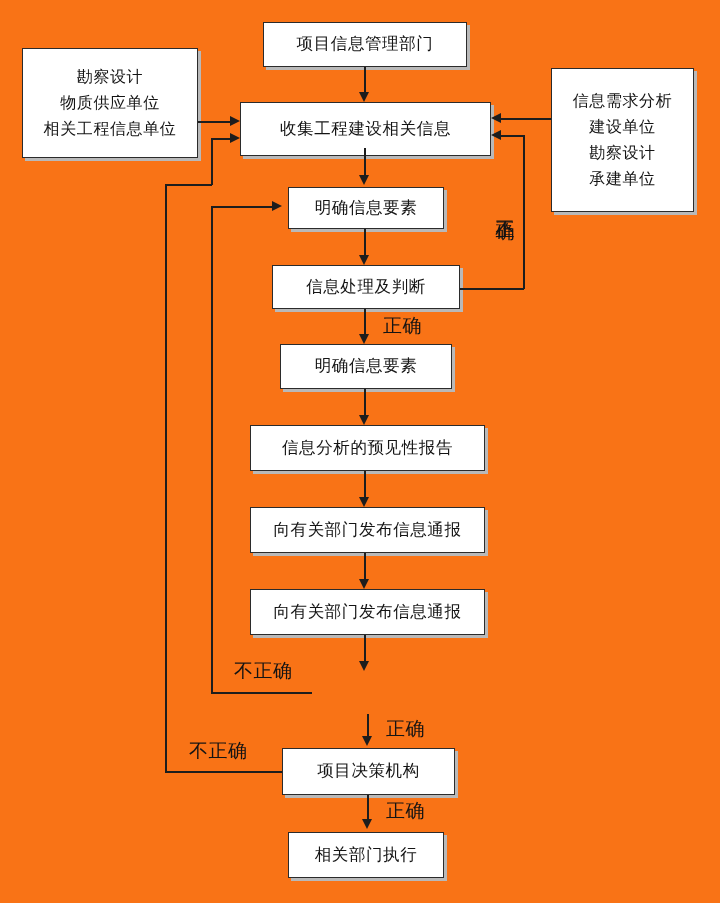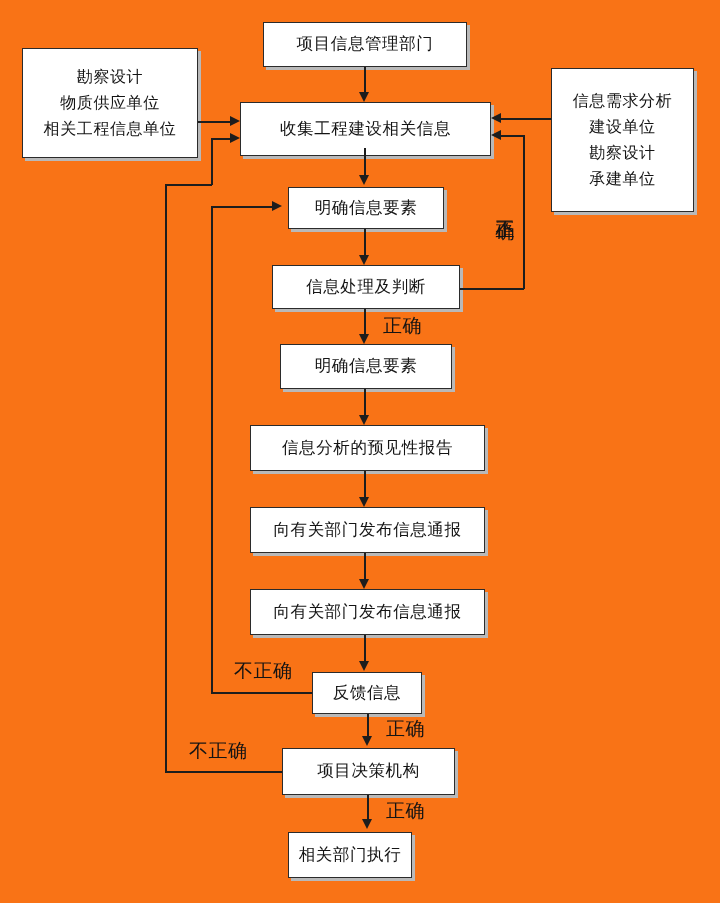--- a/index.html
+++ b/index.html
@@ -116,29 +116,26 @@
   </div>
 
   <div class="node" style="left:250px;top:507px;width:235px;height:46px;">
     <span class="line">向有关部门发布信息通报</span>
   </div>
 
   <div class="node" style="left:250px;top:589px;width:235px;height:46px;">
     <span class="line">向有关部门发布信息通报</span>
   </div>
 
-  <div class="node" style="left:312px;top:672px;width:110px;height:42px;">
-    <span class="line">反馈信息</span>
-  </div>
 
   <div class="node" style="left:282px;top:748px;width:173px;height:47px;">
     <span class="line">项目决策机构</span>
   </div>
 
-  <div class="node" style="left:288px;top:832px;width:124px;height:46px;">
+  <div class="node" style="left:288px;top:832px;width:156px;height:46px;">
     <span class="line">相关部门执行</span>
   </div>
 
   <div class="seg v" style="left:364px;top:67px;height:27px;"></div>
   <div class="arrow down" style="left:359px;top:92px;"></div>
 
   <div class="seg h" style="left:198px;top:121px;width:34px;"></div>
   <div class="arrow right" style="left:230px;top:116px;"></div>
 
   <div class="seg h" style="left:501px;top:118px;width:50px;"></div>

